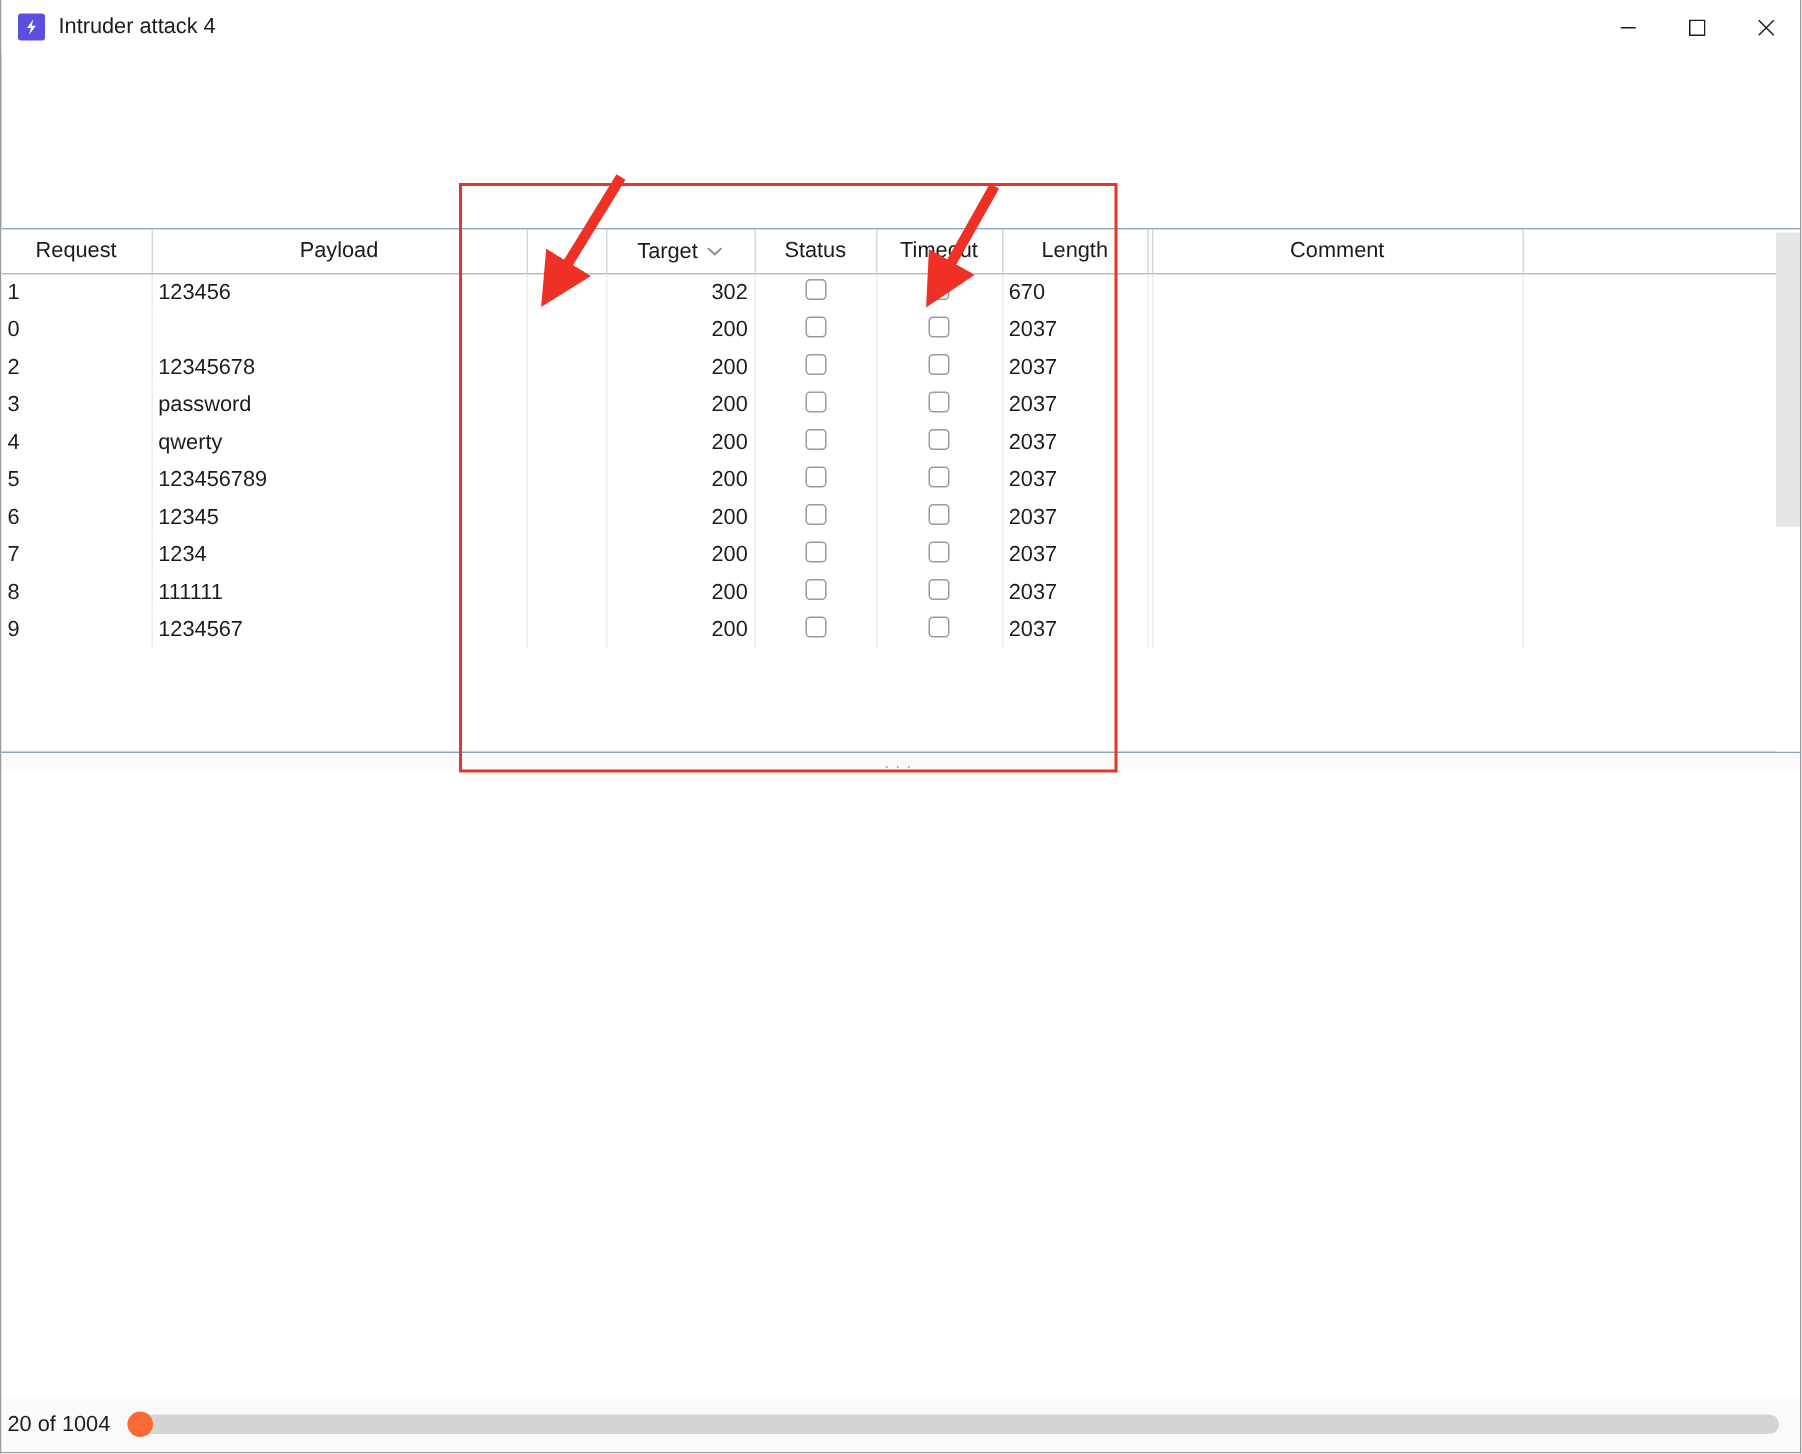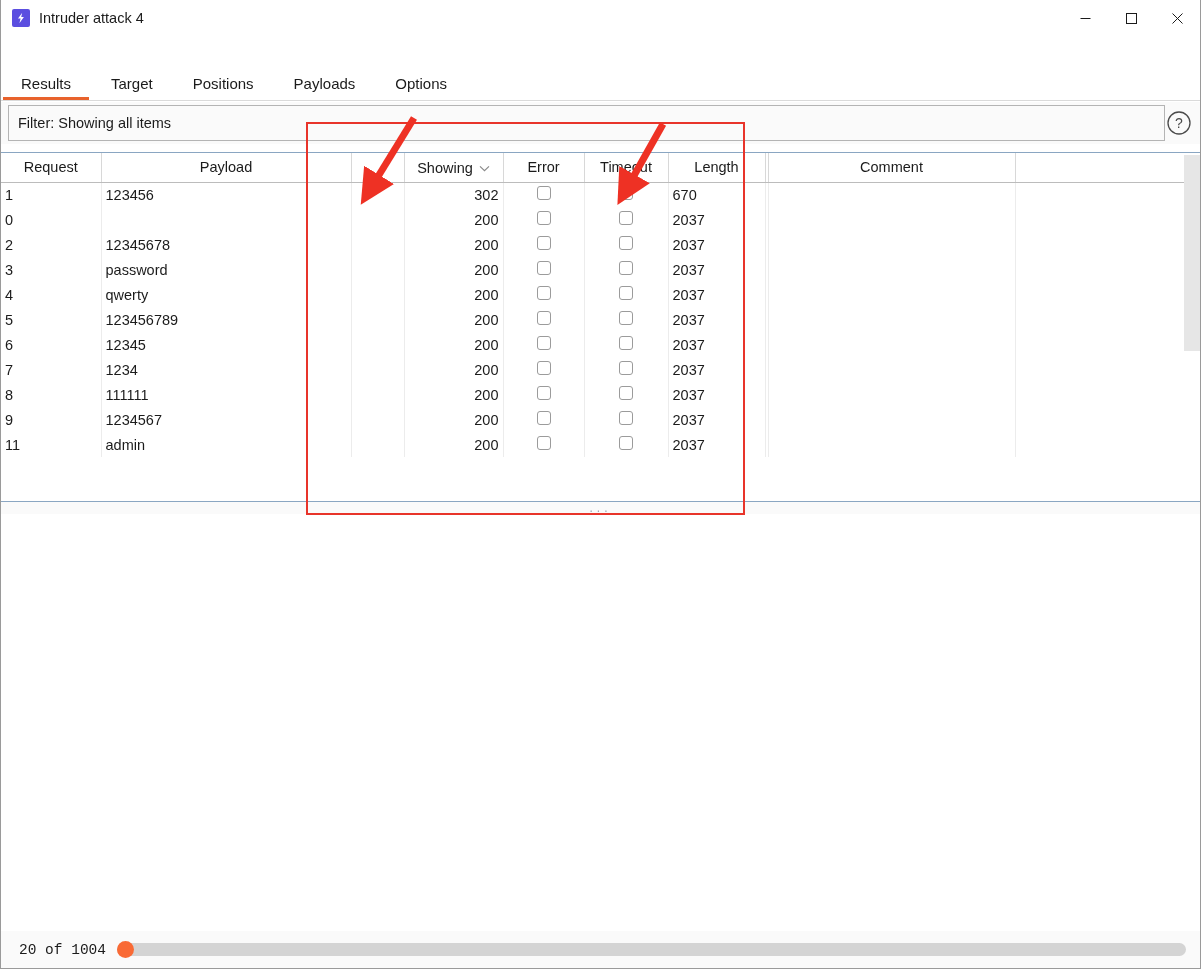--- a/index.html
+++ b/index.html
@@ -190,22 +190,21 @@
     width: 1199px; height: 418px;
     background: #ffffff;
   }
 
   
   .statusbar {
     position: absolute; left: 0; bottom: 0;
     width: 1199px; height: 37px;
     background: #fafafa;
     display: flex; align-items: center;
-    padding-left: 18px;
-    font-family: Liberation Mono, monospace;
+    padding-left: 4px;
   }
   .status-text { font-size: 14.5px; color: #1b1b1b; white-space: nowrap; }
   .progress-track {
     position: relative;
     margin-left: 11px;
     flex: 1;
     margin-right: 14px;
     height: 13px;
     background: #d4d4d4;
     border-radius: 7px;
@@ -258,39 +257,21 @@
       <div class="winbtn close">
         <svg width="11" height="11" viewBox="0 0 11 11">
             <line x1="0.5" y1="0.5" x2="10.5" y2="10.5" stroke="#1b1b1b" stroke-width="1"></line>
             <line x1="10.5" y1="0.5" x2="0.5" y2="10.5" stroke="#1b1b1b" stroke-width="1"></line>
           </svg>
       </div>
     </div>
   </div>
 
 
-  <div class="tabbar">
-    <div class="tab active">Results</div>
-    <div class="tab">Target</div>
-    <div class="tab">Positions</div>
-    <div class="tab">Payloads</div>
-    <div class="tab">Options</div>
-  </div>
-
-  <div class="filterwrap">
-    <div class="filterbar">
-      <span class="filter-text">Filter: Showing all items</span>
-    </div>
-    <div class="help-btn">
-      <svg width="26" height="26" viewBox="0 0 26 26">
-        <circle cx="13" cy="13" r="11" fill="none" stroke="#4a4a4a" stroke-width="1.3"></circle>
-        <text x="13" y="18.2" text-anchor="middle" font-family="Liberation Sans, sans-serif" font-size="14" fill="#4a4a4a">?</text>
-      </svg>
-    </div>
-  </div>
+
 
   <div class="tablewrap">
     <table class="results">
       <colgroup>
         <col style="width:100px">
           <col style="width:250px">
           <col style="width:53px">
         <col style="width:99px">
           <col style="width:81px">
           <col style="width:84px">
@@ -298,25 +279,25 @@
           <col style="width:3px">
           <col style="width:247px">
           <col style="width:169px">
       </colgroup>
       <thead>
         <tr>
           <th>Request</th>
           <th>Payload</th>
           <th></th>
           <th>
-            <span>Showing</span><span class="sortchev"><svg width="11" height="7" viewBox="0 0 11 7">
+            <span>Target</span><span class="sortchev"><svg width="11" height="7" viewBox="0 0 11 7">
                   <polyline points="1,1.4 5.5,5.6 10,1.4" fill="none" stroke="#8a8a8a" stroke-width="1.2"></polyline>
                 </svg></span>
           </th>
-          <th>Error</th>
+          <th>Status</th>
           <th>Timeout</th>
           <th>Length</th>
           <th></th>
           <th>Comment</th>
           <th></th>
         </tr>
       </thead>
       <tbody>
           <tr>
             <td class="c-request">1</td>
@@ -422,32 +403,20 @@
             <td class="c-center"><span class="chk"></span></td>
             <td class="c-center"><span class="chk"></span></td>
             <td class="c-length">2037</td>
             <td class="c-center"></td>
             <td class="c-payload"></td>
             <td class="c-center"></td>
           </tr>
           <tr>
             <td class="c-request">9</td>
             <td class="c-payload">1234567</td>
-            <td class="c-center"></td>
-            <td class="c-status">200</td>
-            <td class="c-center"><span class="chk"></span></td>
-            <td class="c-center"><span class="chk"></span></td>
-            <td class="c-length">2037</td>
-            <td class="c-center"></td>
-            <td class="c-payload"></td>
-            <td class="c-center"></td>
-          </tr>
-          <tr>
-            <td class="c-request">11</td>
-            <td class="c-payload">admin</td>
             <td class="c-center"></td>
             <td class="c-status">200</td>
             <td class="c-center"><span class="chk"></span></td>
             <td class="c-center"><span class="chk"></span></td>
             <td class="c-length">2037</td>
             <td class="c-center"></td>
             <td class="c-payload"></td>
             <td class="c-center"></td>
           </tr>
         </tbody>

